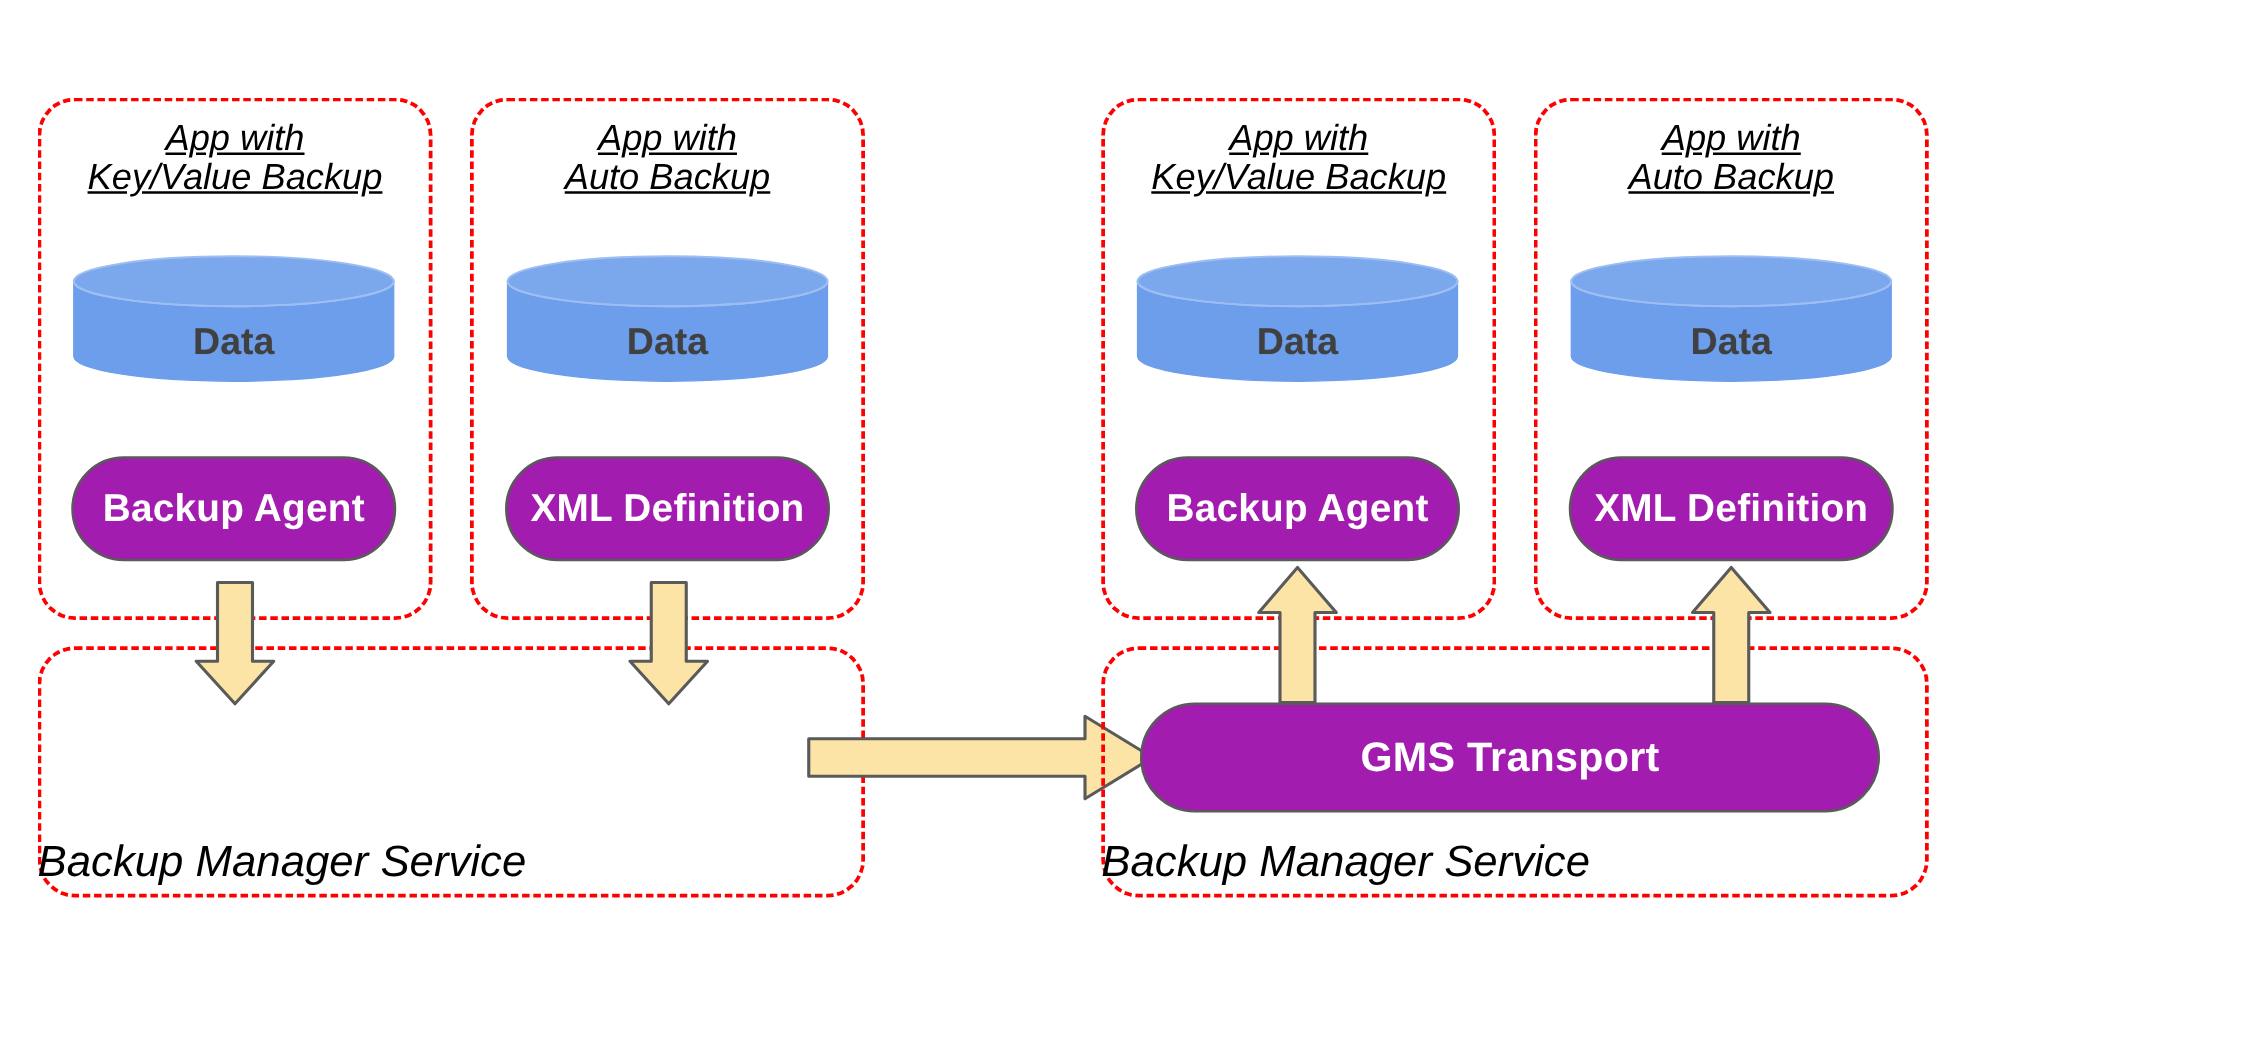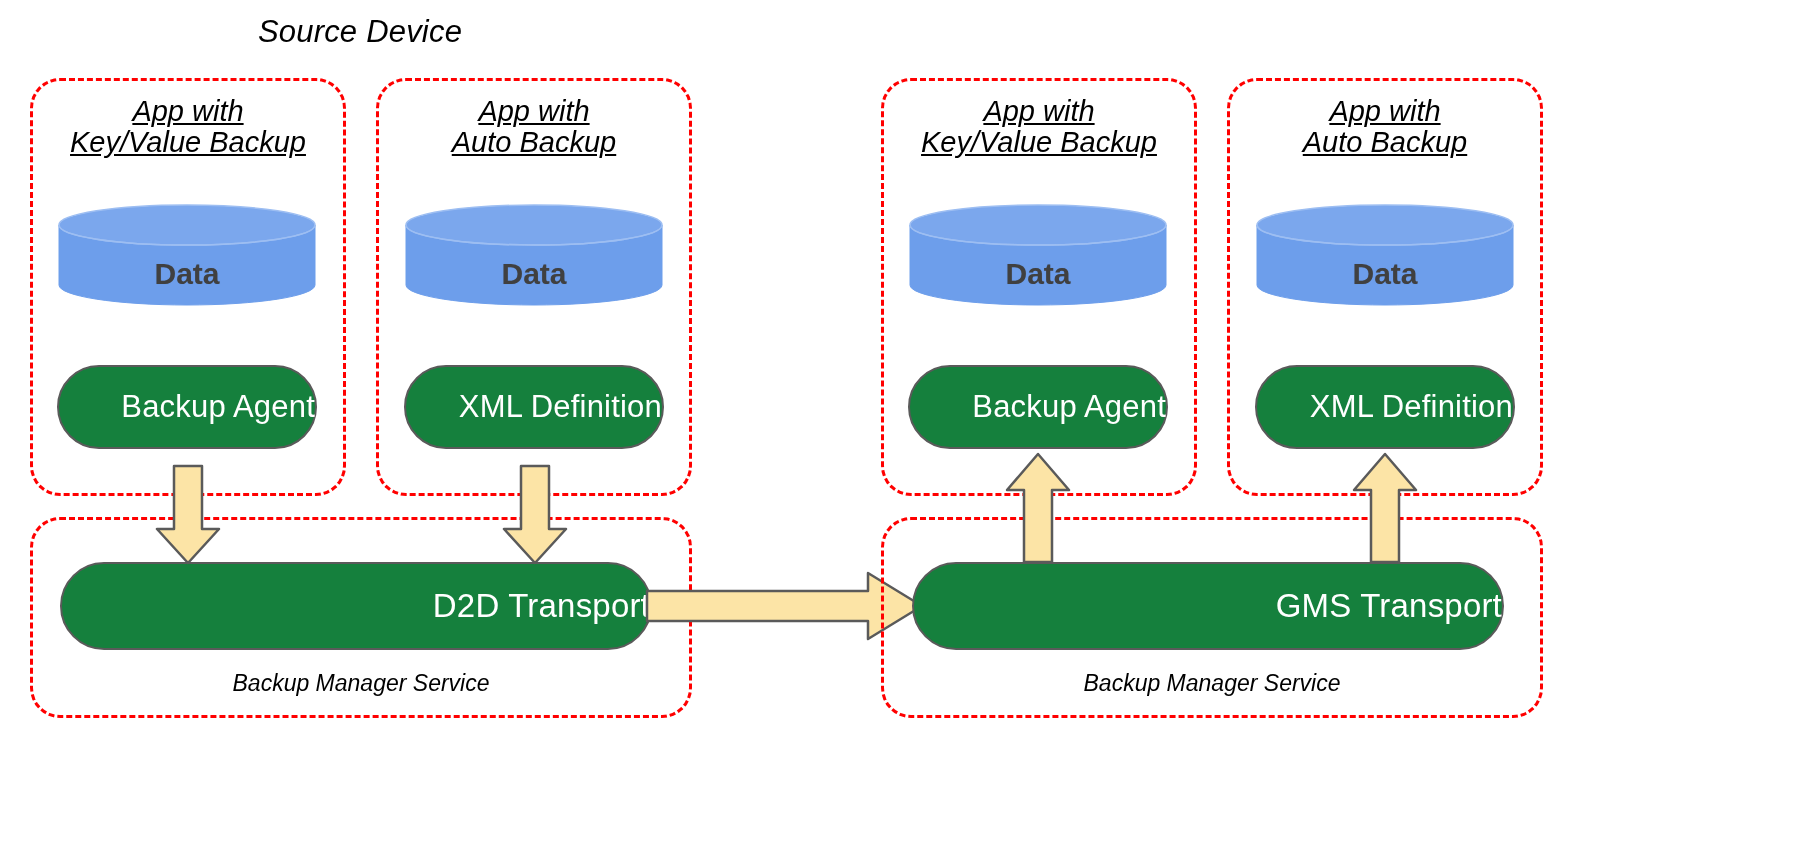--- a/index.html
+++ b/index.html
@@ -49,24 +49,24 @@
     color: #000000;
     text-align: center;
     line-height: 1.07;
     white-space: pre-line;
     text-decoration: underline;
   }
 
   
   .service-label {
     position: absolute;
-    font-size: 23px;
+    font-size: 35px;
     font-style: italic;
     color: #000000;
-    text-align: center;
+    text-align: left;
     white-space: nowrap;
   }
 
   
   .cylinder {
     position: absolute;
   }
   .cylinder svg { display: block; }
   .cylinder-label {
     position: absolute;
@@ -76,46 +76,45 @@
     color: #404040;
     font-size: 30px;
     font-weight: bold;
     pointer-events: none;
     text-shadow: 0 0 1px rgba(0,0,0,0.12);
   }
 
   
   .pill {
     position: absolute;
-    background: #15803d;
+    background: #a21caf;
     border: 2.5px solid #5a5a5a;
     border-radius: 999px;
     box-sizing: border-box;
     display: flex;
     align-items: center;
-    justify-content: flex-end;
+    justify-content: center;
     color: #ffffff;
-    font-weight: normal;
+    font-weight: bold;
     font-size: 31px;
     letter-spacing: 0.2px;
   }
   .pill.wide { font-size: 33px; }
 
   
   .arrow {
     position: absolute;
   }
   .arrow svg { display: block; overflow: visible; }
 </style>
 </head>
 <body>
 
 <div id="stage">
 
-  <div class="device-title" style="left:180px; top:14px; width:360px;">Source Device</div>
 
   <div class="dashed-box" style="left:30px; top:78px; width:316px; height:418px;"></div>
   <div class="app-label" style="left:30px; top:96px; width:316px;">App with
 Key/Value Backup</div>
 
   <div class="cylinder" style="left:57px; top:203px; width:260px; height:104px;">
     <svg width="260" height="104" viewBox="0 0 260 104">
       <path d="M2,22 L2,82 A128,20 0 0 0 258,82 L258,22 Z" fill="#6d9eeb" stroke="#6d9eeb" stroke-width="1"></path>
       <ellipse cx="130" cy="22" rx="128" ry="20" fill="#7ba7ed" stroke="#9dbef2" stroke-width="1.5"></ellipse>
       <path d="M2,22 A128,20 0 0 0 258,22" fill="none" stroke="#9dbef2" stroke-width="1.5"></path>
@@ -139,23 +138,20 @@
     </svg>
     <div class="cylinder-label">Data</div>
   </div>
 
   <div class="pill" style="left:404px; top:365px; width:260px; height:84px;">
     <span>XML Definition</span>
   </div>
 
   <div class="dashed-box" style="left:30px; top:517px; width:662px; height:201px;"></div>
 
-  <div class="pill wide" style="left:60px; top:562px; width:592px; height:88px;">
-    <span>D2D Transport</span>
-  </div>
 
   <div class="service-label" style="left:30px; top:670px; width:662px;">Backup Manager Service</div>
 
   <div class="arrow" style="left:155px; top:465px; width:66px; height:100px;">
     <svg width="66" height="100" viewBox="0 0 66 100">
       <path d="M19,1 L47,1 L47,64 L64,64 L33,98 L2,64 L19,64 Z" fill="#fce4a6" stroke="#5a5a5a" stroke-width="2.5" stroke-linejoin="round"></path>
     </svg>
   </div>
 
   <div class="arrow" style="left:502px; top:465px; width:66px; height:100px;">

